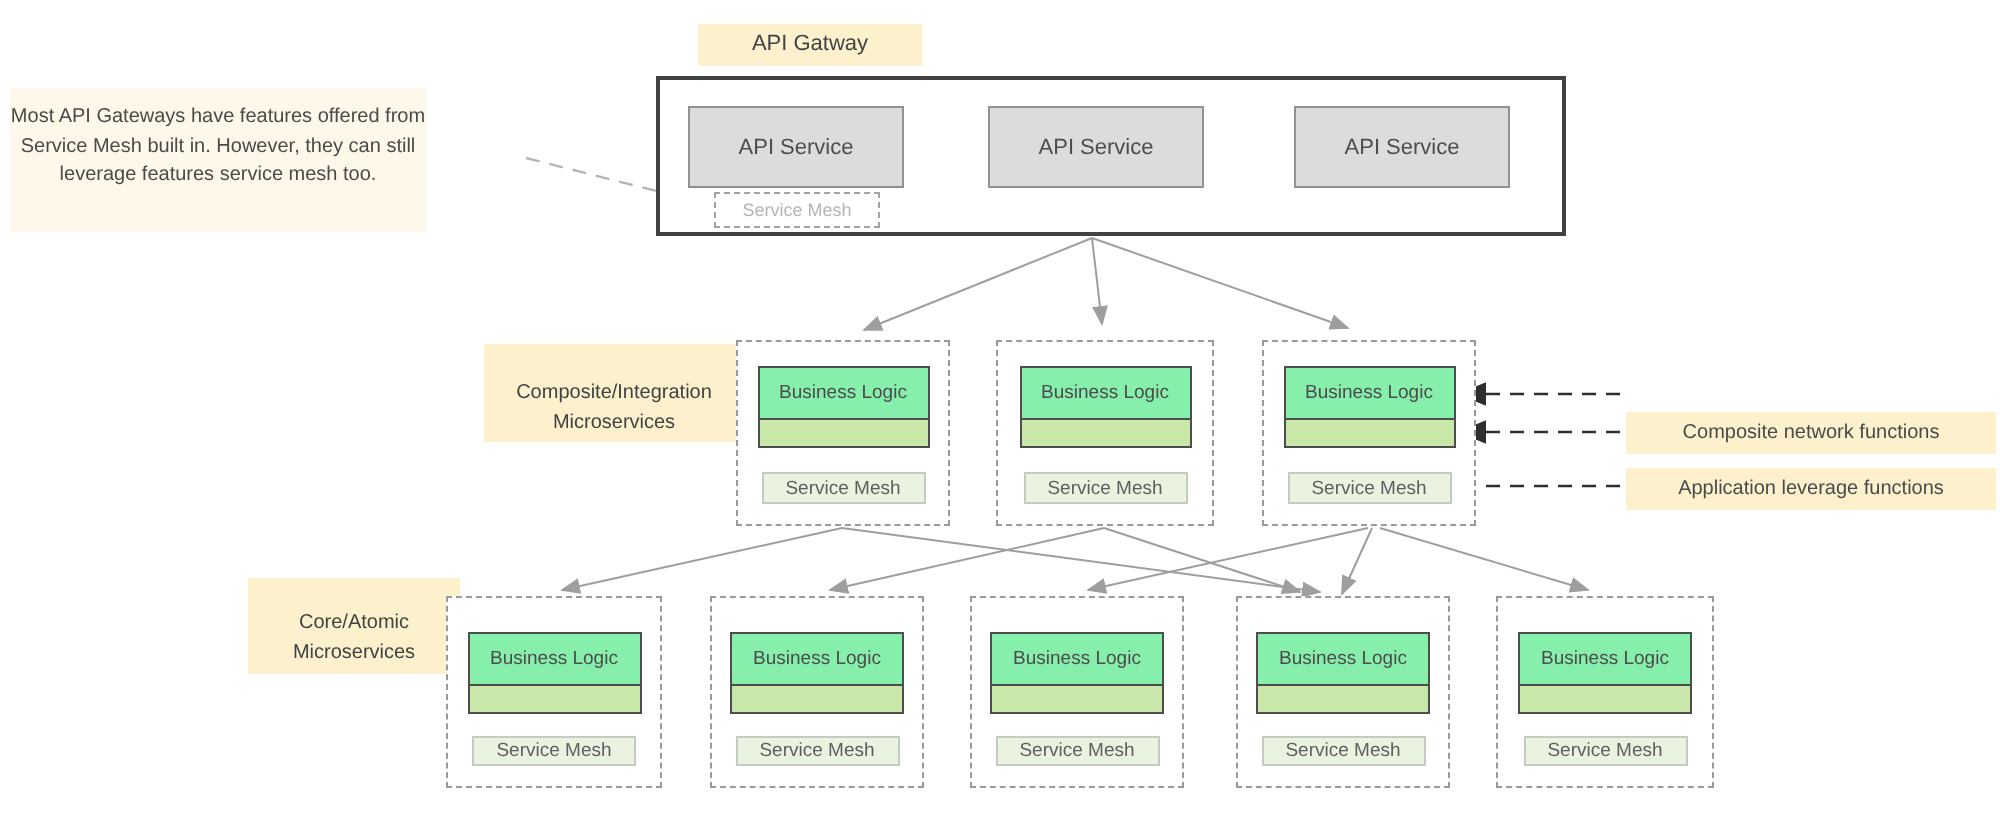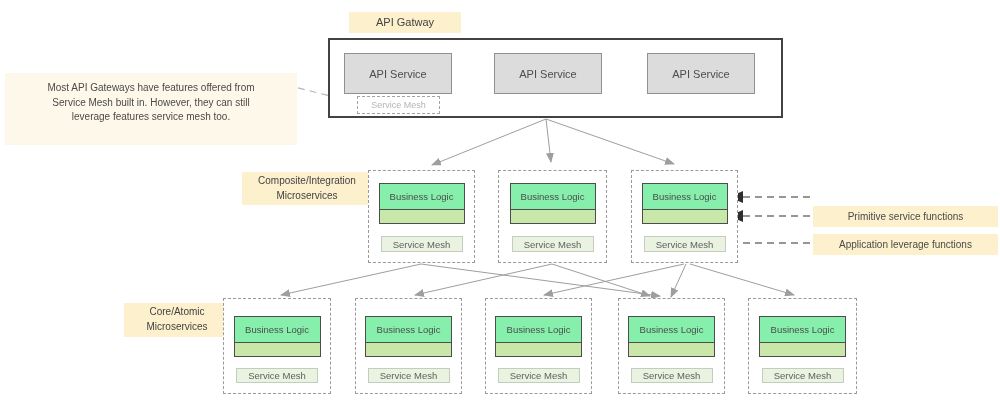--- a/index.html
+++ b/index.html
@@ -91,36 +91,36 @@
       <line x1="690" y1="264" x2="794" y2="295" marker-end="url(#mg)"></line>
     </g>
 
     <g stroke="#2e2e2e" stroke-width="1.2" stroke-dasharray="7,5">
       <line x1="810" y1="197" x2="730" y2="197" marker-end="url(#mb)"></line>
       <line x1="810" y1="216" x2="730" y2="216" marker-end="url(#mb)"></line>
       <line x1="810" y1="243" x2="720" y2="243" marker-end="url(#mb)"></line>
     </g>
   </svg>
 
-  <div class="abs note" style="left:5px;top:44px;width:292px;height:64px;margin-top:29px;">
+  <div class="abs note" style="left:5px;top:44px;width:208px;height:64px;">
     <div>Most API Gateways have features offered from</div>
     <div>Service Mesh built in. However, they can still</div>
     <div>leverage features service mesh too.</div>
   </div>
 
   <div class="abs tag bold" style="left:330px;top:12px;width:112px;height:21px;line-height:21px;font-size:11px;">API Gatway</div>
 
   <div class="abs gw" style="left:328px;top:38px;width:431px;height:76px;padding-left:20px;">
     <div class="api-service" style="left:14px;top:13px;">API Service</div>
     <div class="api-service" style="left:164px;top:13px;">API Service</div>
     <div class="api-service" style="left:317px;top:13px;">API Service</div>
     <div class="gw-sm" style="left:27px;top:56px;width:81px;height:16px;">Service Mesh</div>
   </div>
 
-  <div class="abs tag bold" style="left:223px;top:172px;width:130px;height:31px;font-size:10px;line-height:1.45;padding-top:2px;">
+  <div class="abs tag bold" style="left:223px;top:172px;width:130px;height:31px;font-size:10px;line-height:1.45;padding-top:18px;">
     <div>Composite/Integration</div>
     <div>Microservices</div>
   </div>
 
   <div class="abs ms comp" style="left:368px;top:170px;width:105px;height:91px;">
     <div class="stack">
       <div class="bl">Business Logic</div>
       <div class="nf"></div>
     </div>
     <div class="sm">Service Mesh</div>
@@ -133,24 +133,24 @@
     <div class="sm">Service Mesh</div>
   </div>
   <div class="abs ms comp" style="left:631px;top:170px;width:105px;height:91px;">
     <div class="stack">
       <div class="bl">Business Logic</div>
       <div class="nf"></div>
     </div>
     <div class="sm">Service Mesh</div>
   </div>
 
-  <div class="abs tag" style="left:813px;top:206px;width:185px;height:21px;line-height:21px;font-size:10px;">Primitive service functions</div>
+  <div class="abs tag" style="left:813px;top:206px;width:185px;height:21px;line-height:21px;font-size:10px;">Composite network functions</div>
   <div class="abs tag" style="left:813px;top:234px;width:185px;height:21px;line-height:21px;font-size:10px;">Application leverage functions</div>
 
-  <div class="abs tag bold" style="left:105px;top:303px;width:106px;height:32px;font-size:10px;line-height:1.45;padding-top:2px;">
+  <div class="abs tag bold" style="left:105px;top:289px;width:106px;height:32px;font-size:10px;line-height:1.45;padding-top:16px;">
     <div>Core/Atomic</div>
     <div>Microservices</div>
   </div>
 
   <div class="abs ms core" style="left:223px;top:298px;width:106px;height:94px;">
     <div class="stack">
       <div class="bl">Business Logic</div>
       <div class="nf"></div>
     </div>
     <div class="sm">Service Mesh</div>

